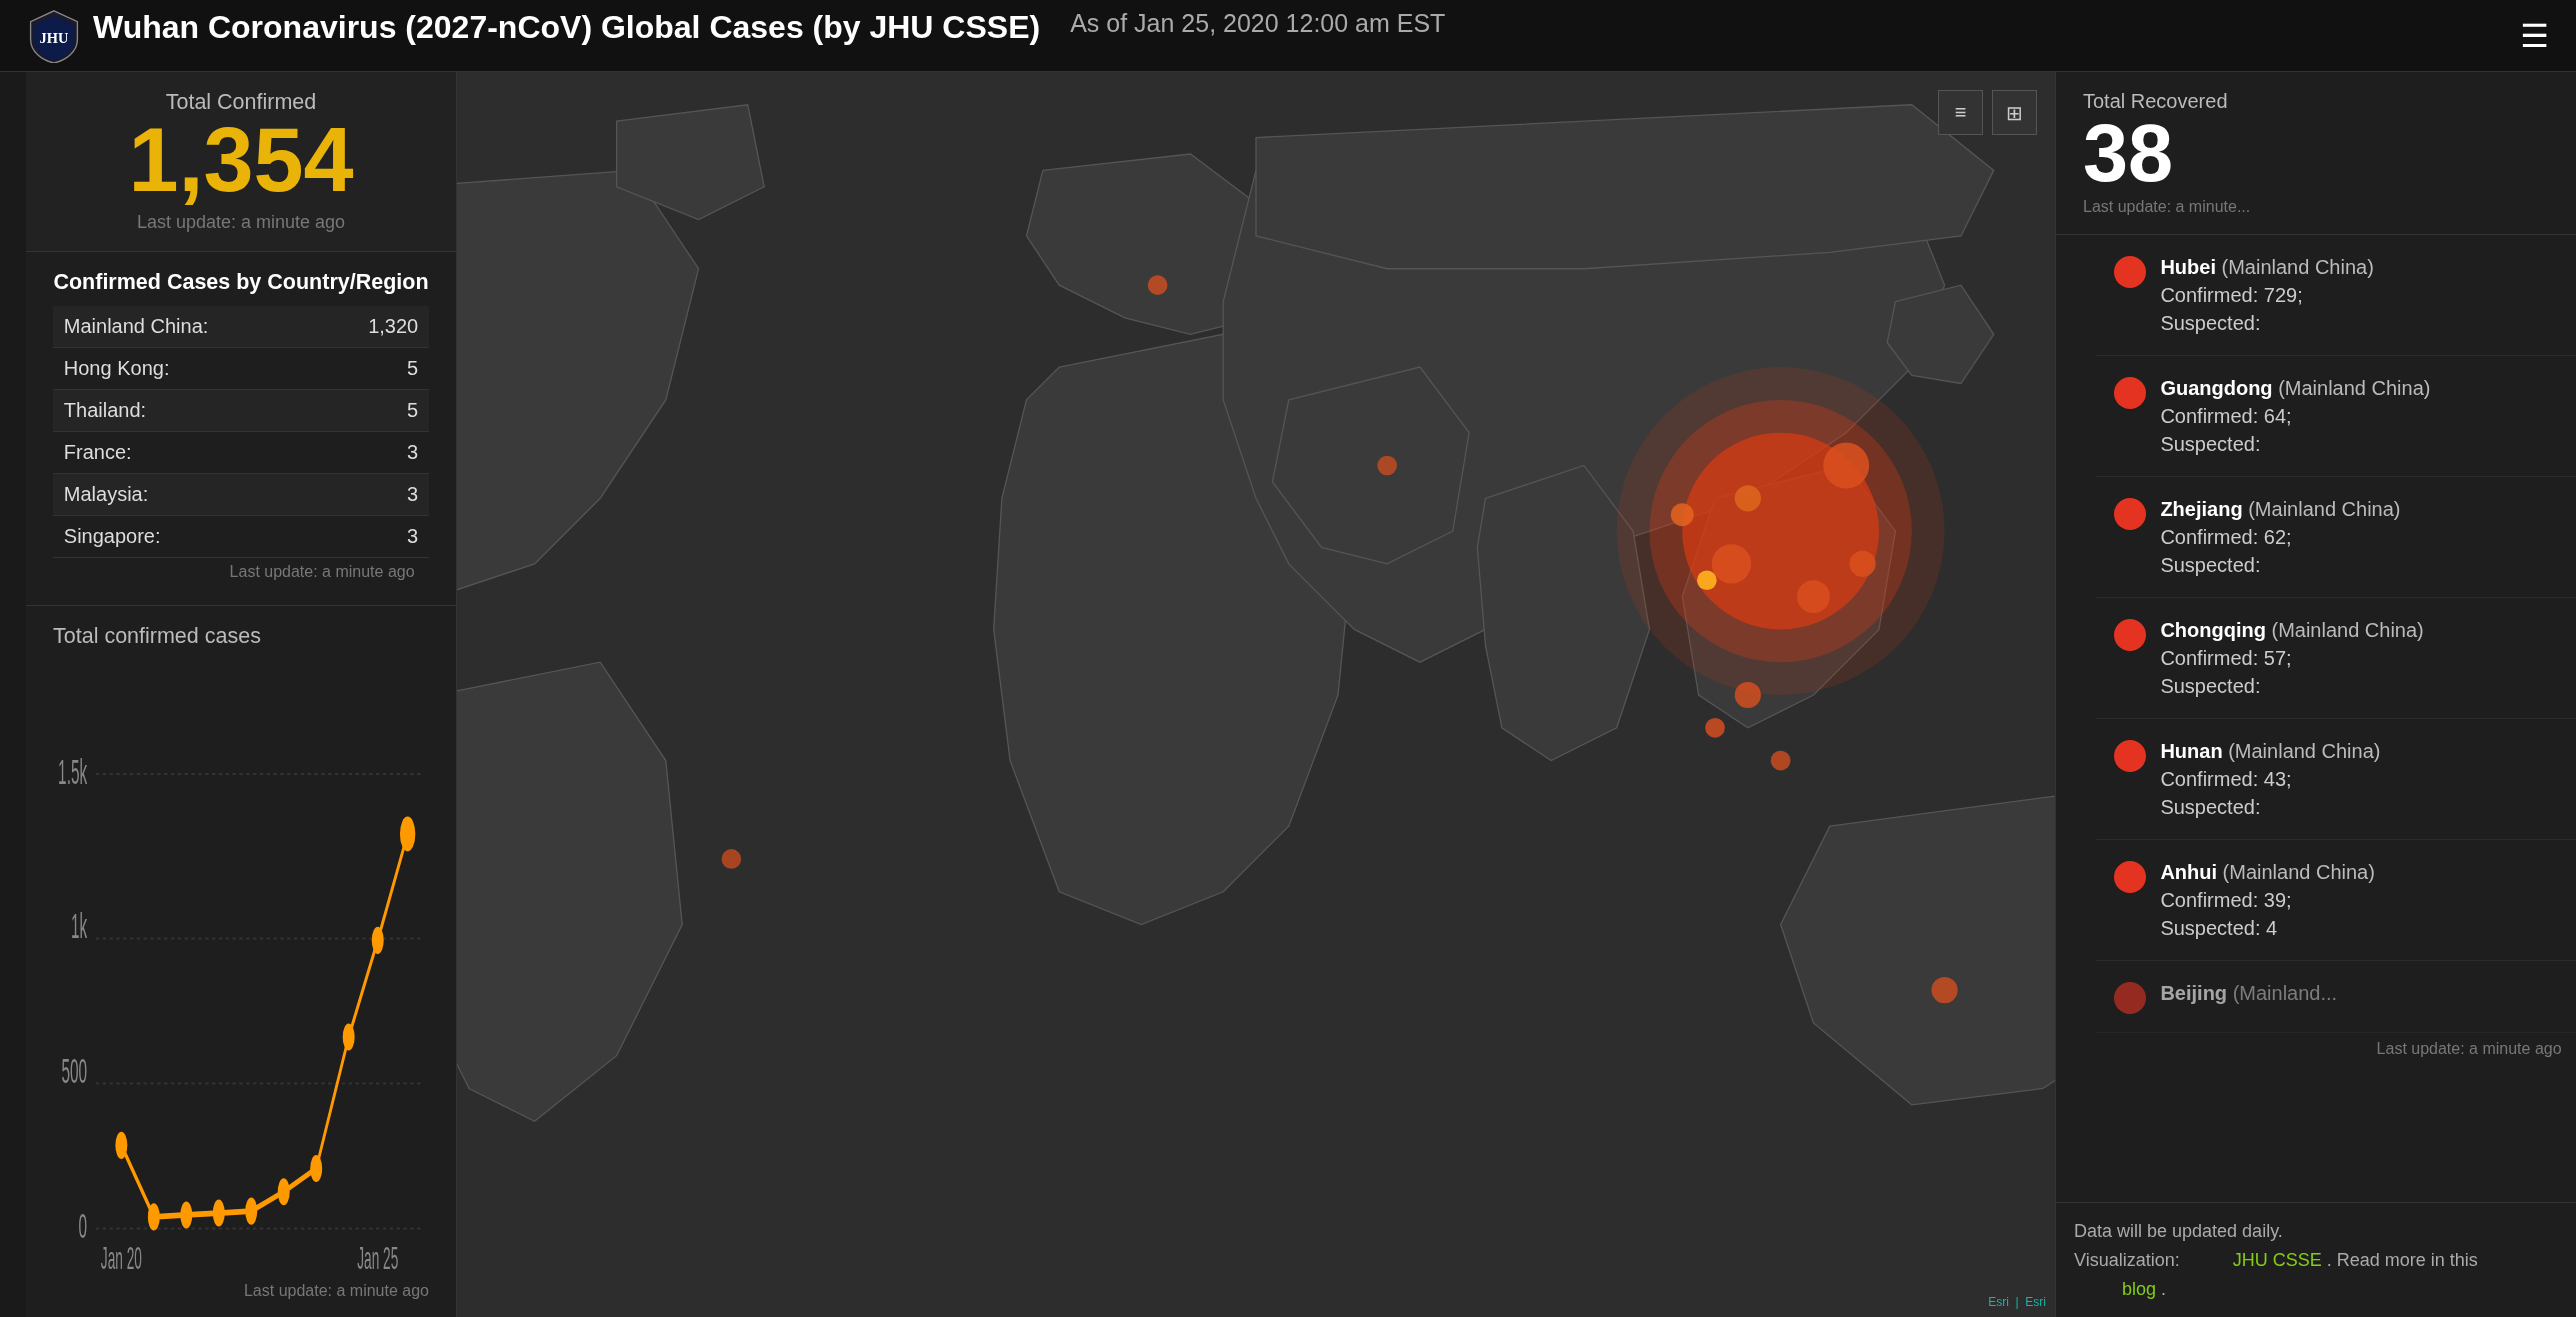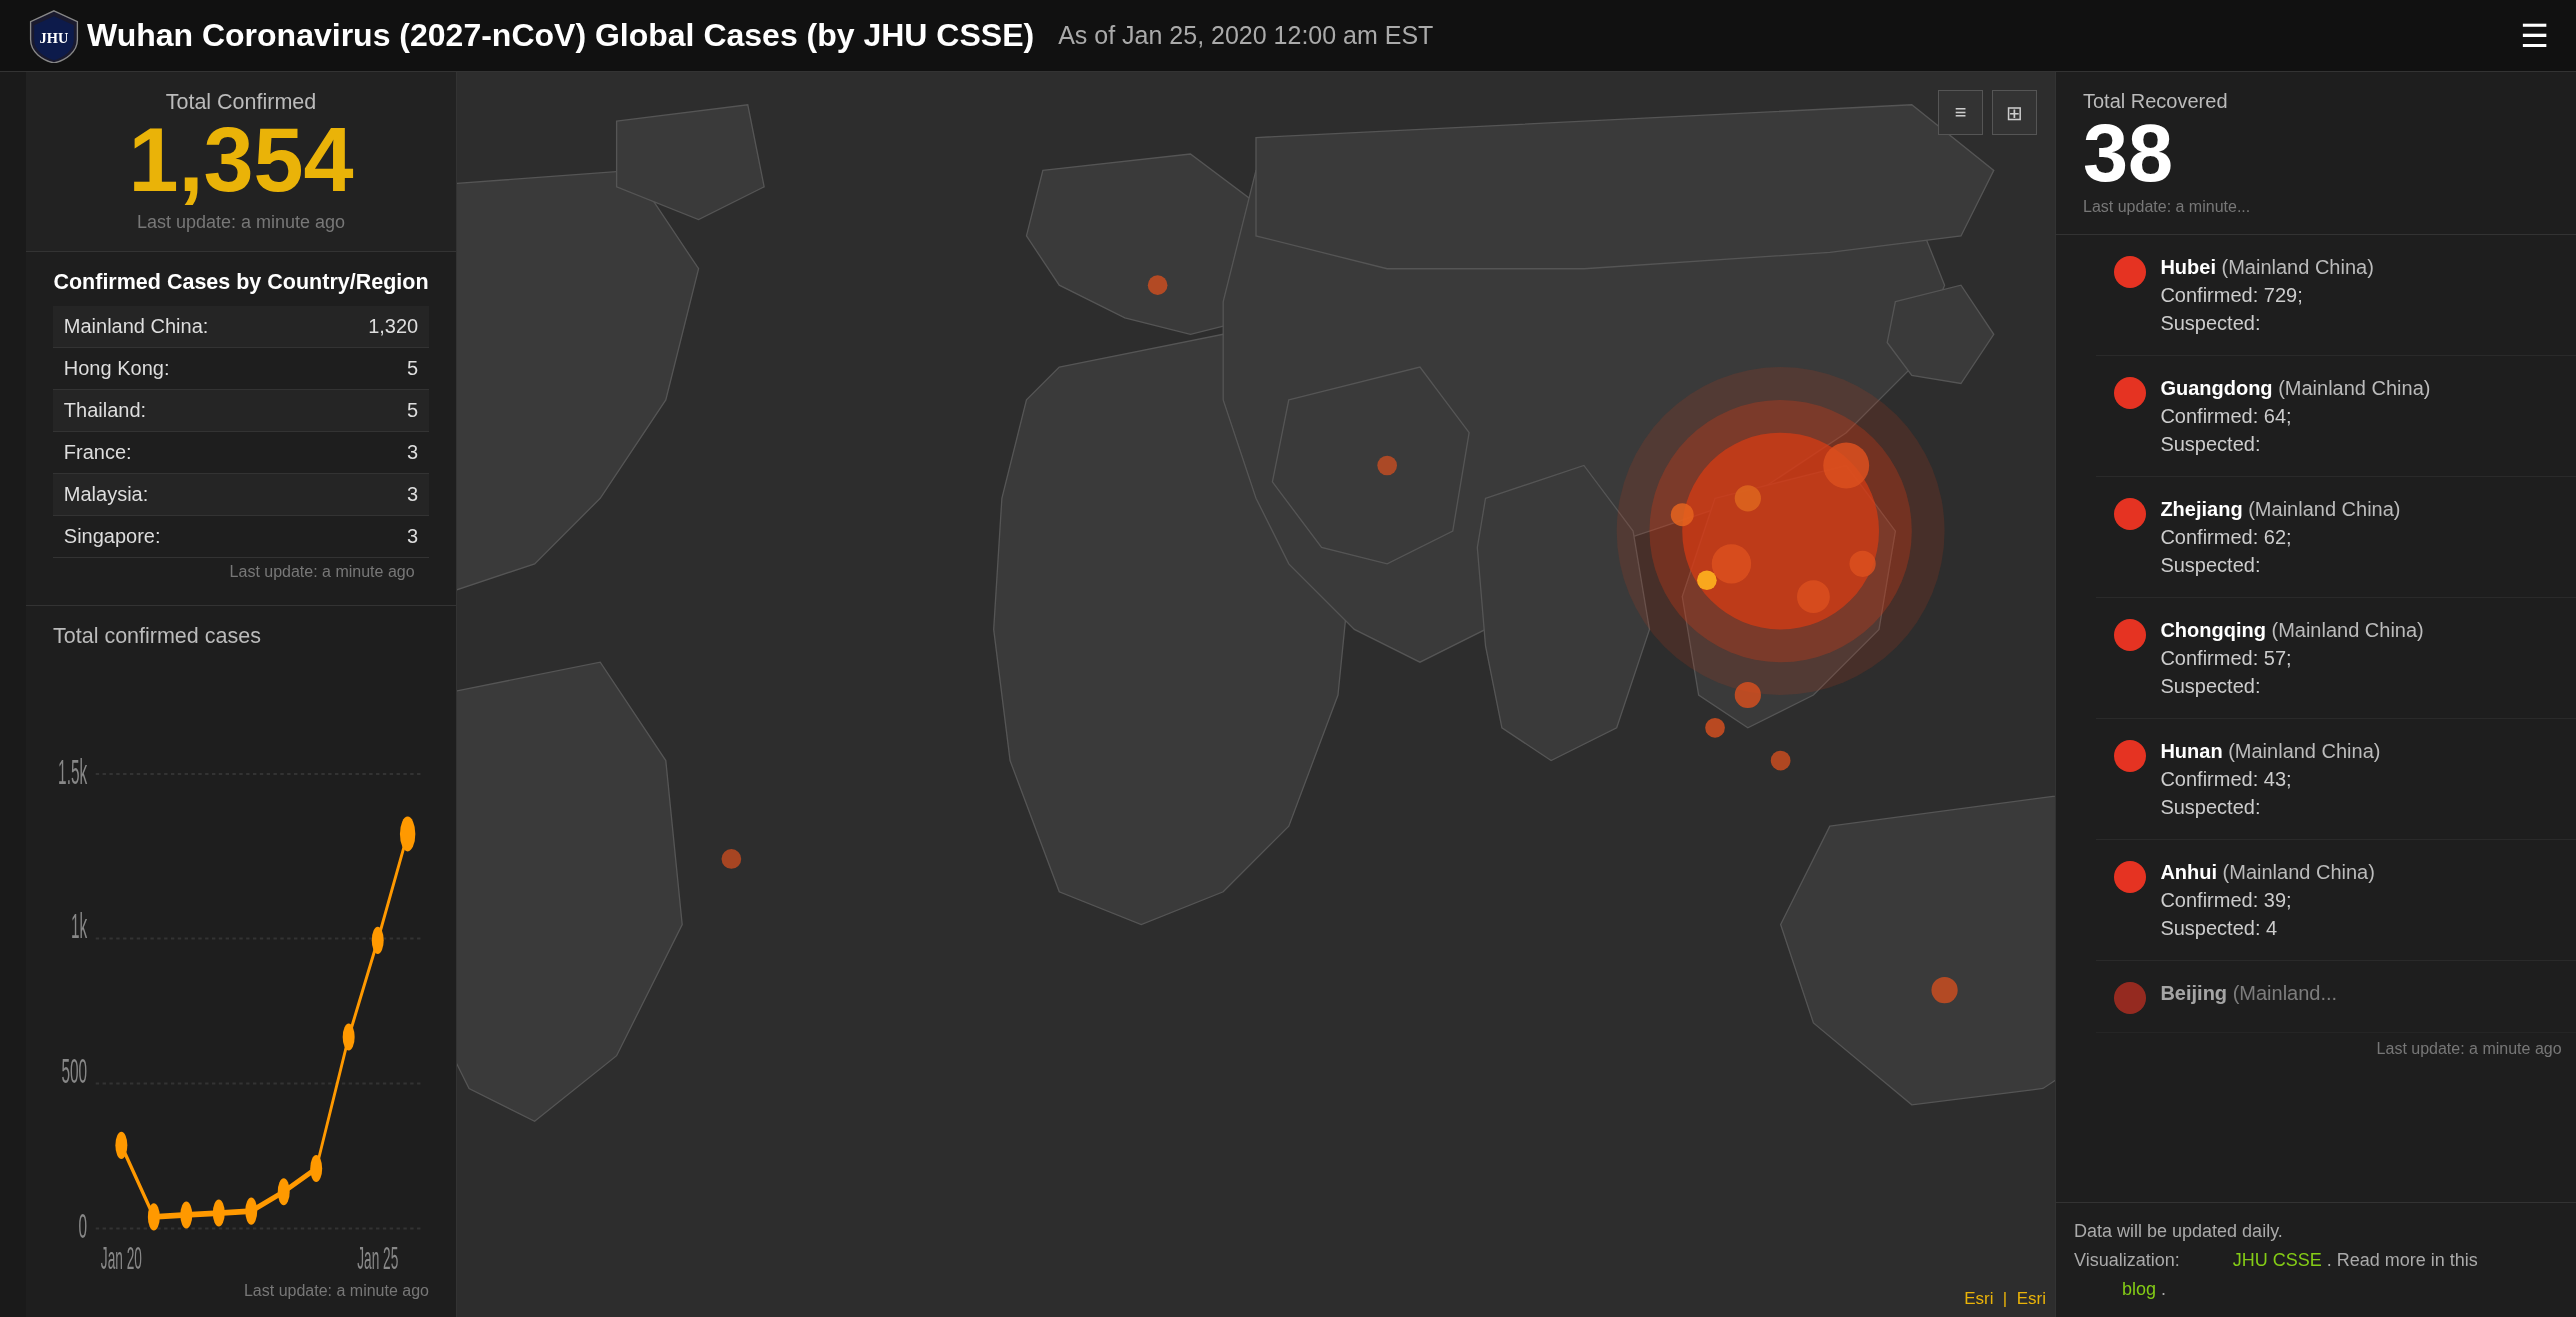--- a/index.html
+++ b/index.html
@@ -20,22 +20,22 @@
       display: flex;
       align-items: center;
       justify-content: space-between;
       padding: 0 27px;
       height: 72px;
       border-bottom: 0.9px solid #333;
       flex-shrink: 0;
     }
     .header-left {
       display: flex;
-      align-items: center;
-      gap: 6px;
+      align-items: flex-start;
+      gap: 12px;
     }
     .jhu-shield {
       width: 54px;
       height: 54px;
       flex-shrink: 0;
     }
     .header-title {
       font-size: 32px;
       font-weight: bold;
       color: #fff;
@@ -178,22 +178,22 @@
       display: flex;
       align-items: center;
       justify-content: center;
       font-size: 20px;
     }
 
     .esri-attribution {
       position: absolute;
       bottom: 9px;
       right: 9px;
-      font-size: 17px;
-      color: #eab308;
+      font-size: 12px;
+      color: #14b8a6;
       z-index: 10;
     }
 
     
     .right-sidebar {
       width: 521px;
       background: #1e1e1e;
       display: flex;
       flex-direction: column;
       flex-shrink: 0;

